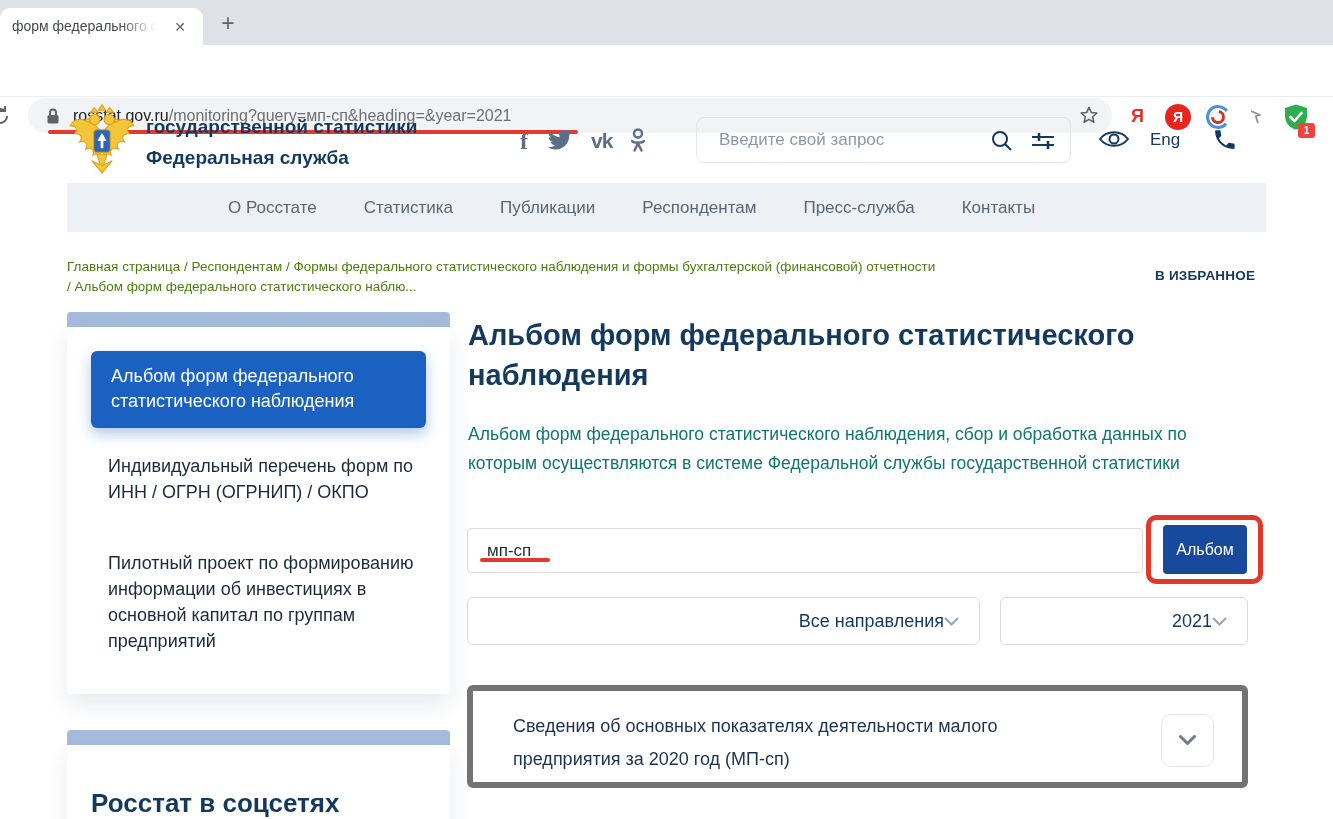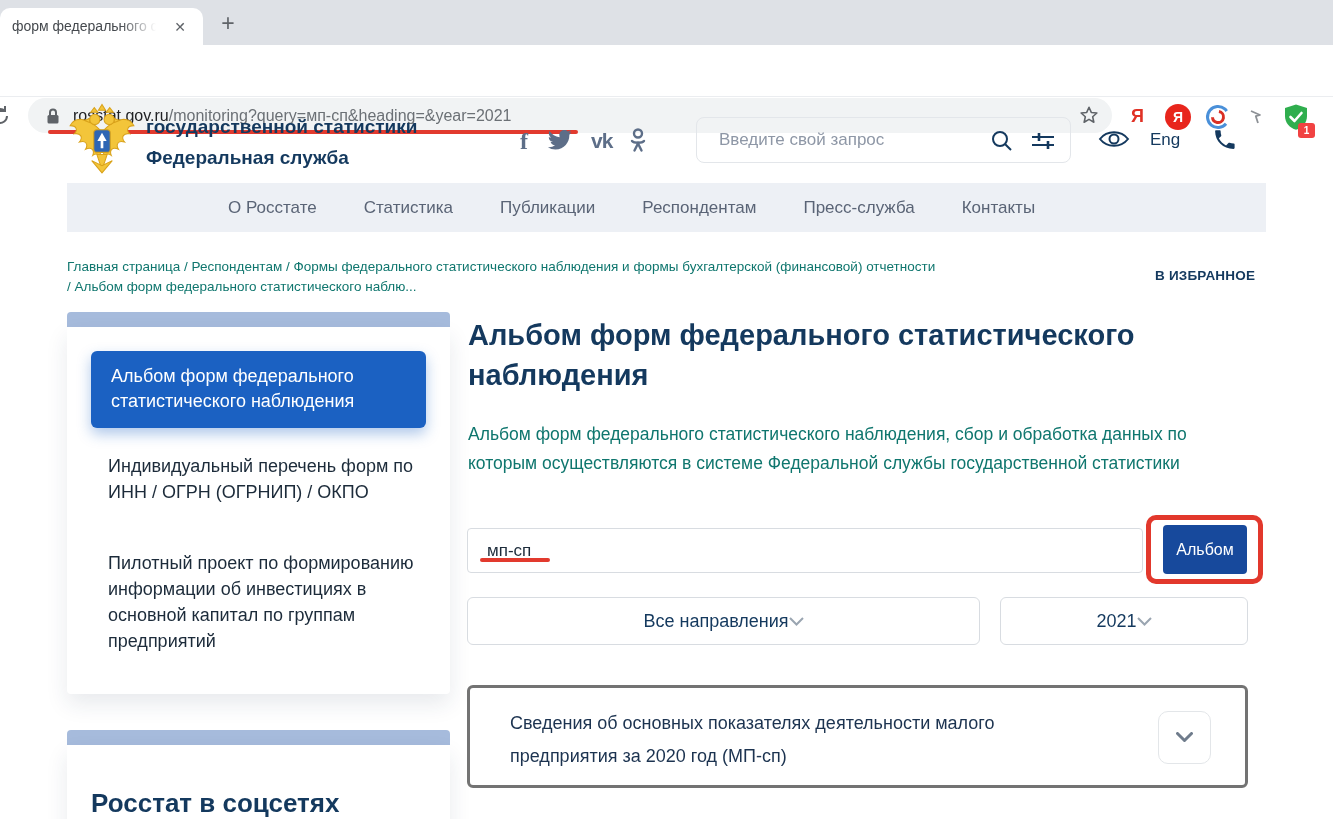--- a/index.html
+++ b/index.html
@@ -43,21 +43,21 @@
   .sb-icons { position:absolute; right:14px; top:11px; display:flex; gap:16px; align-items:center; }
   .eye { position:absolute; left:1098px; top:128px; }
   .lang { position:absolute; left:1150px; top:130px; font-size:17px; font-weight:500; color:#14395e; }
   .phone { position:absolute; left:1212px; top:127px; }
 
   
   .navbar { position:absolute; left:67px; top:183px; width:1199px; height:49px; background:#edf0f5; display:flex; align-items:center; padding-left:161px; gap:47px; }
   .navbar span { font-size:17px; color:#5a6476; white-space:nowrap; cursor:default; }
 
   
-  .breadcrumb { position:absolute; left:67px; top:257px; width:980px; font-size:13.5px; color:#0f766e; line-height:20px; }
+  .breadcrumb { position:absolute; left:67px; top:257px; width:980px; font-size:13.5px; color:#4d7c0f; line-height:20px; }
   .favorites { position:absolute; left:1155px; top:268px; font-size:13.5px; font-weight:700; color:#14395e; letter-spacing:.2px; }
 
   
   .side-card1 { position:absolute; left:67px; top:312px; width:383px; }
   .side-card2 { position:absolute; left:67px; top:730px; width:383px; }
   .card-strip { height:15px; background:#a6bbdc; border-radius:4px 4px 0 0; }
   .card-body { background:#fff; box-shadow:0 10px 22px rgba(30,50,80,.10); border-radius:0 0 4px 4px; padding:24px 24px 40px 24px; }
   .side-active { background:#1b61c2; border-radius:6px; padding:13px 20px 14px 20px; color:#fff; font-size:18px; line-height:25px; box-shadow:0 6px 14px rgba(27,97,194,.35); cursor:pointer; }
   .side-item { margin-top:25px; padding-left:17px; font-size:18px; line-height:26px; color:#1c2b3a; cursor:pointer; }
   .side-item.gap { margin-top:45px; }
@@ -65,24 +65,24 @@
 
   
   .main-title { position:absolute; left:468px; top:315px; width:710px; font-size:29px; font-weight:700; color:#14395e; line-height:40px; }
   .main-desc { position:absolute; left:468px; top:420px; width:782px; font-size:17.5px; color:#0f766e; line-height:29px; }
   .formzone { position:absolute; left:467px; top:515px; width:800px; height:75px; }
   .query-input { position:absolute; left:0; top:13px; width:676px; height:45px; border:1px solid #d8dce1; border-radius:4px; font-size:17px; color:#1c2b3a; padding-left:19px; font-family:inherit; outline:none; }
   .query-underline { position:absolute; left:13px; top:43px; width:70px; height:4px; background:#e23a2e; border-radius:2px; }
   .find-annotation { position:absolute; left:679px; top:0; width:117px; height:69px; border:5px solid #e2382c; border-radius:10px; }
   .find-btn { position:absolute; left:696px; top:10px; width:84px; height:49px; background:#17499c; border:none; border-radius:4px; color:#fff; font-size:16px; font-family:inherit; cursor:pointer; }
   .selects { position:absolute; left:467px; top:597px; width:781px; height:48px; }
-  .select { position:absolute; top:0; height:48px; border:1px solid #d8dce1; border-radius:6px; display:flex; align-items:center; justify-content:center; padding:0 20px; font-size:18px; color:#14395e; cursor:pointer; background:#fff; }
+  .select { position:absolute; top:0; height:48px; border:1px solid #d8dce1; border-radius:6px; display:flex; align-items:center; justify-content:flex-end; padding:0 20px; font-size:18px; color:#14395e; cursor:pointer; background:#fff; }
   .select.dir { left:0; width:513px; }
   .select.year { left:533px; width:248px; }
-  .result-card { position:absolute; left:467px; top:685px; width:781px; height:103px; border:3px solid #737373; border-radius:6px; background:#fff; }
+  .result-card { position:absolute; left:467px; top:685px; width:781px; height:103px; border:6px solid #737373; border-radius:6px; background:#fff; }
   .result-title { position:absolute; left:40px; top:19px; width:580px; font-size:18px; line-height:33px; color:#1c3350; }
   .result-toggle { position:absolute; left:688px; top:23px; width:53px; height:53px; border:1px solid #e3e6e9; border-radius:10px; background:#fff; display:flex; align-items:center; justify-content:center; cursor:pointer; }
 </style>
 </head>
 <body>
 
 <div class="page">
 
   <div class="tabbar">
     <div class="tab">

